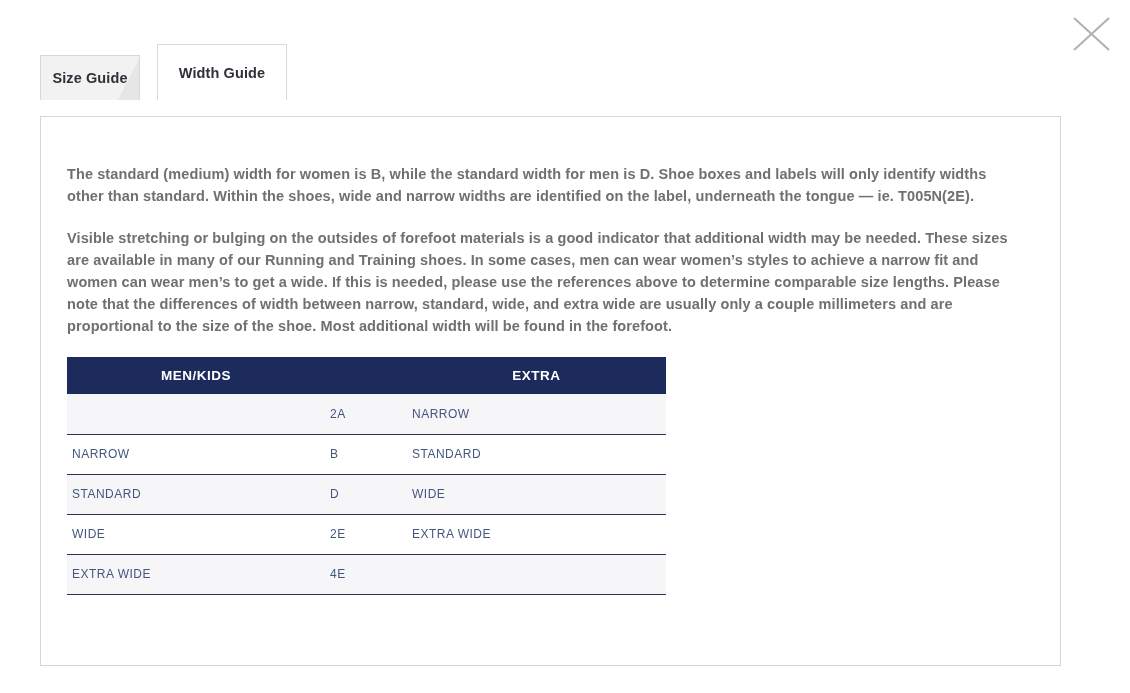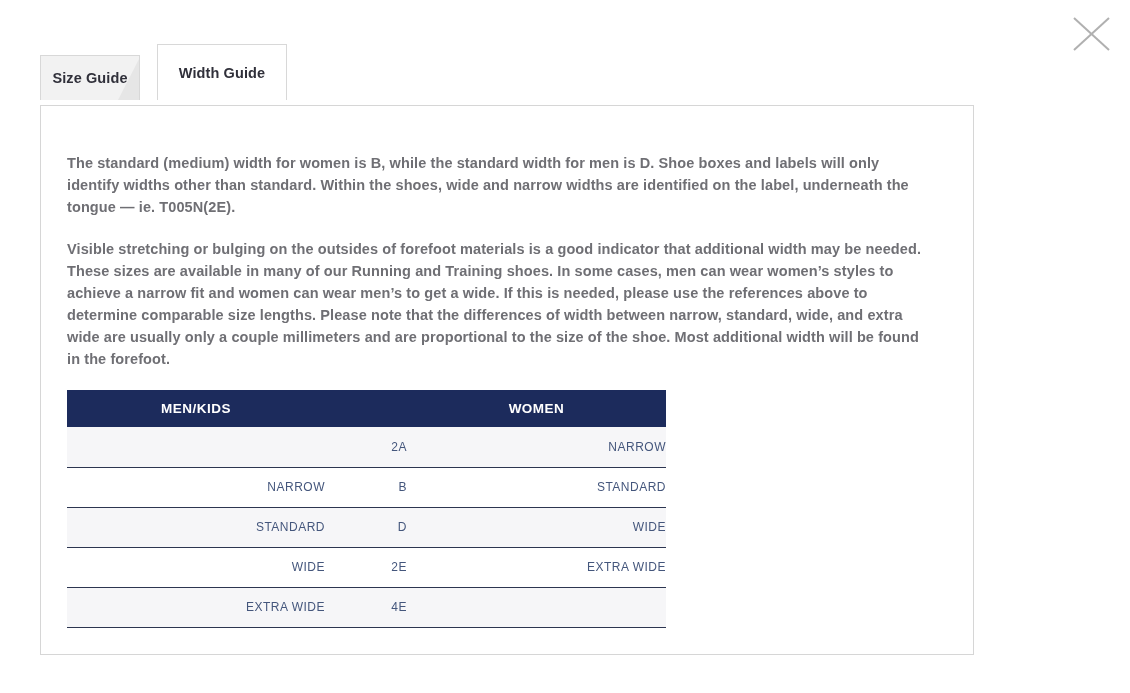--- a/index.html
+++ b/index.html
@@ -58,22 +58,22 @@
     width: 130px; height: 56px;
     background: #ffffff;
     border: 1px solid #d8d8d8;
     border-bottom: none;
     z-index: 3;
   }
 
   
   .panel {
     position: absolute;
-    left: 40px; top: 105px;
-    width: 934px; height: 550px;
+    left: 40px; top: 116px;
+    width: 1021px; height: 550px;
     background: #ffffff;
     border: 1px solid var(--border, #d6d6d6);
     z-index: 1;
   }
   .panel-content {
     padding: 46px 44px 0 26px;
   }
   .body-text {
     font-size: 14.5px;
     line-height: 22px;
@@ -104,21 +104,21 @@
   }
   table.width-table tbody td {
     height: 40px;
     font-size: 12px;
     font-weight: 400;
     letter-spacing: 0.5px;
     color: var(--table-row-text, #44567c);
     border-bottom: 1px solid var(--table-row-border, #2c3550);
     padding-left: 5px;
     vertical-align: middle;
-    text-align: right;
+    text-align: left;
   }
   table.width-table tbody tr:nth-child(odd) { background: var(--table-row-alt-bg, #f6f6f8); }
   table.width-table tbody tr:nth-child(even) { background: #ffffff; }
 </style>
 </head>
 <body>
 
 <button class="close-btn" aria-label="Close">
   <span>
     <svg width="37" height="34" viewBox="0 0 37 34">
@@ -148,21 +148,21 @@
     <table class="width-table">
       <colgroup>
           <col class="c1">
           <col class="c2">
           <col class="c3">
         </colgroup>
       <thead>
         <tr>
           <th>MEN/KIDS</th>
           <th></th>
-          <th>WOMEN</th>
+          <th>EXTRA</th>
         </tr>
       </thead>
       <tbody id="width-table-body">
           <tr>
             <td></td>
             <td>2A</td>
             <td>NARROW</td>
           </tr>
           <tr>
             <td>NARROW</td>

